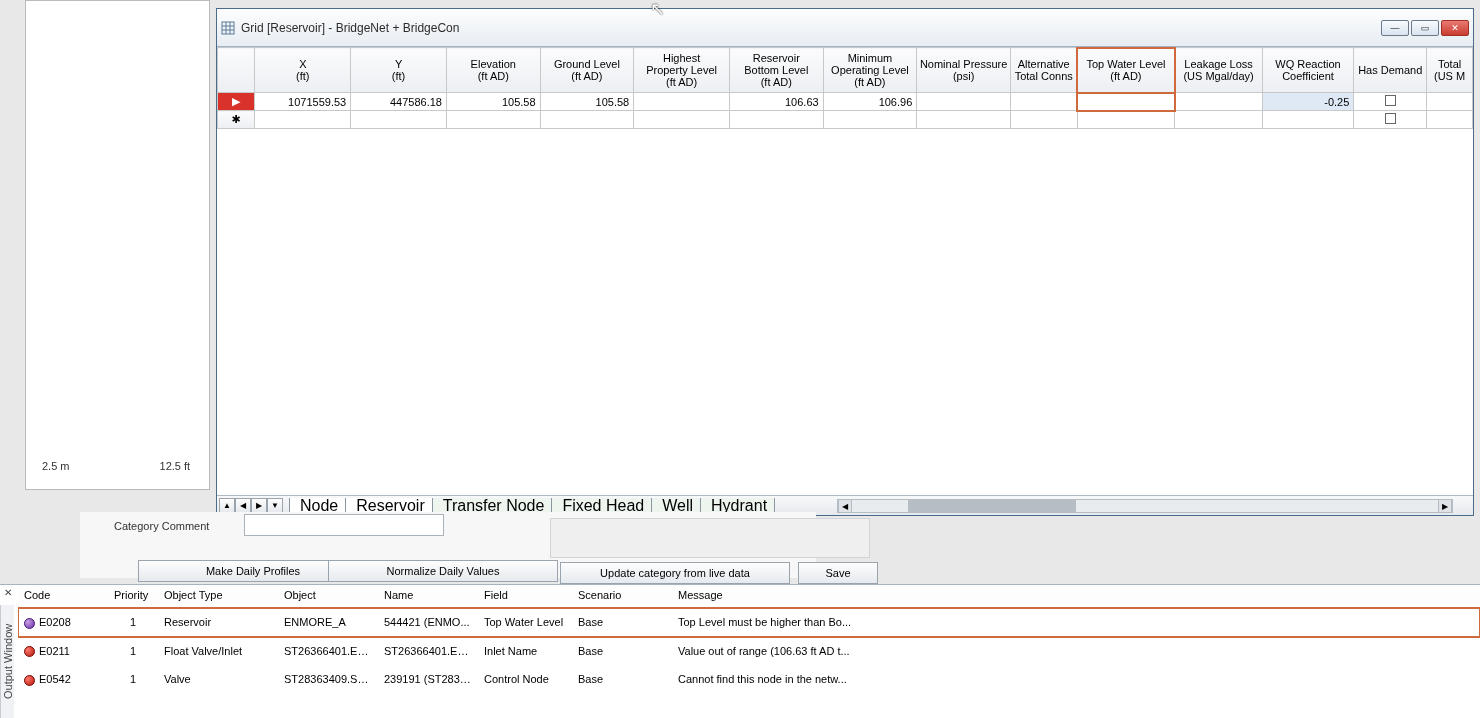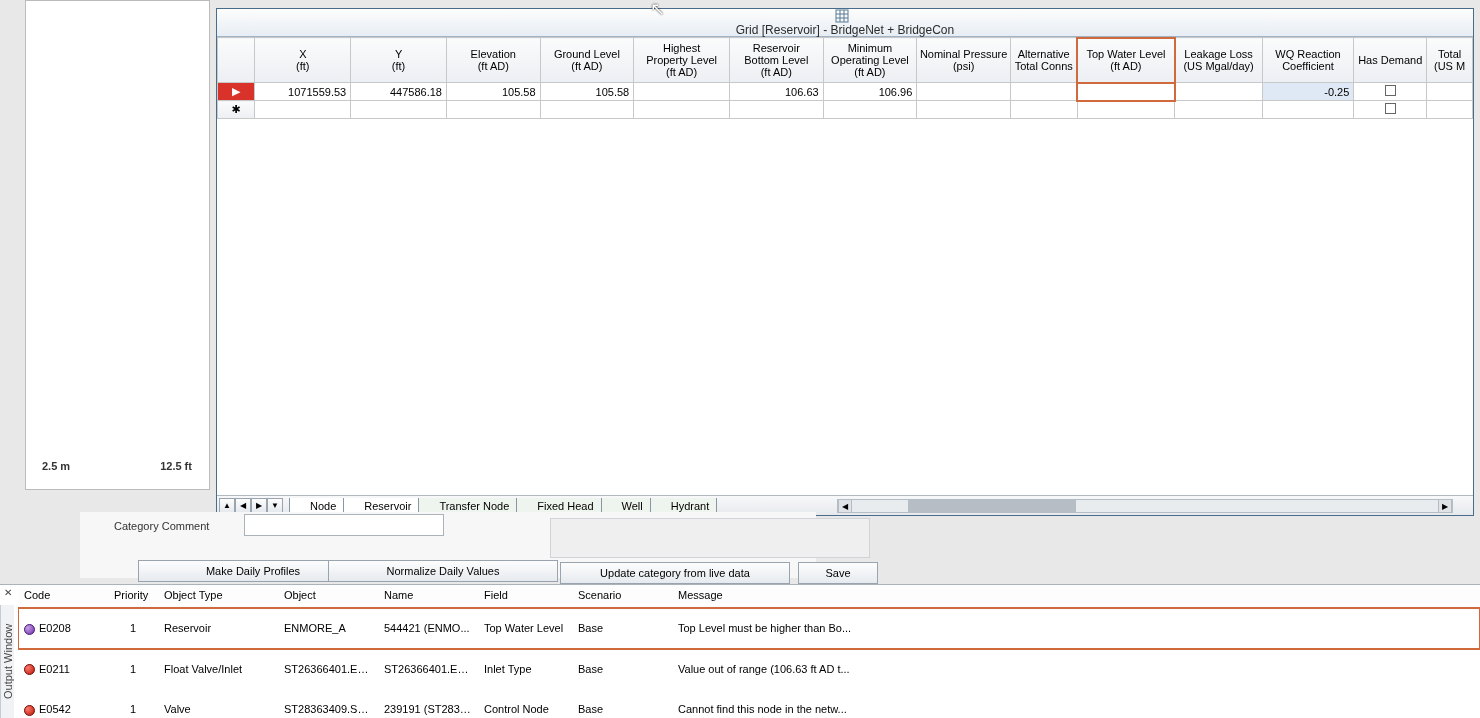--- a/index.html
+++ b/index.html
@@ -1,23 +1,23 @@
 <!DOCTYPE html>
 <html><head>
 <meta charset="utf-8">
 <style>
   * { box-sizing: border-box; }
   html, body { margin: 0; padding: 0; font-family: "Segoe UI", Tahoma, sans-serif; font-size: 11px; color: #000; background: #fff; height: 100%; overflow: hidden; }
   .workspace { position: relative; width: 1480px; height: 718px; background: #e8e8e8; }
   .bg-panel { position: absolute; left: 25px; top: 0; width: 185px; height: 490px; background: #fff; border: 1px solid #bbb; }
-  .scale-bar { position: absolute; left: 42px; top: 460px; font-size: 11px; color: #333; display: flex; gap: 90px; font-weight: bold; }
+  .scale-bar { position: absolute; left: 42px; top: 460px; font-size: 11px; color: #333; display: flex; gap: 90px; }
 
   
   .grid-window { position: absolute; left: 216px; top: 8px; width: 1258px; height: 508px; background: #fff; border: 1px solid #4a6b8a; box-shadow: 0 0 0 1px #d0d6dc inset; display: flex; flex-direction: column; }
-  .titlebar { height: 28px; background: linear-gradient(#fdfdfd,#e7edf3); border-bottom: 1px solid #9fb4c7; display: flex; align-items: center; padding: 0 4px; font-size: 12px; color: #2c2c2c; flex-direction: column; }
+  .titlebar { height: 38px; background: linear-gradient(#fdfdfd,#e7edf3); border-bottom: 1px solid #9fb4c7; display: flex; align-items: center; padding: 0 4px; font-size: 12px; color: #2c2c2c; }
   .titlebar .icon { width: 14px; height: 14px; margin-right: 6px; display: inline-flex; }
   .titlebar .wincontrols { margin-left: auto; display: flex; gap: 2px; }
   .winbtn { width: 28px; height: 16px; border: 1px solid #6a7a8a; background: linear-gradient(#f8fbff,#d9e4ef); display: flex; align-items: center; justify-content: center; font-size: 9px; border-radius: 2px; cursor: default; }
   .winbtn.close { background: linear-gradient(#e97a72,#c93c31); border-color: #a02e24; color: #fff; }
 
   .grid-body { flex: 1; overflow: hidden; background: #fff; position: relative; }
   table.grid { border-collapse: collapse; width: 100%; table-layout: fixed; }
   table.grid th, table.grid td { border: 1px solid #c8c8c8; padding: 2px 4px; font-size: 11px; height: 17px; }
   table.grid th { background: linear-gradient(#fbfbfc,#eceff3); font-weight: 400; text-align: center; line-height: 12px; padding: 4px 2px; }
   table.grid td { text-align: right; background: #fff; }
@@ -32,21 +32,21 @@
   .col-hpl { width: 92px; } .col-rbl { width: 90px; } .col-mol { width: 90px; } .col-np { width: 90px; }
   .col-atc { width: 64px; } .col-twl { width: 94px; } .col-ll { width: 84px; } .col-wq { width: 88px; }
   .col-hd { width: 70px; } .col-tot { width: 44px; }
 
   .th-highlight { outline: 2px solid #d06a3d; outline-offset: -1px; }
 
   .grid-footer { height: 20px; border-top: 1px solid #b0b8c0; background: linear-gradient(#f7f8fa,#e6e9ed); display: flex; align-items: center; font-size: 11px; position: relative; }
   .nav-btns { display: flex; gap: 0; padding: 0 2px; }
   .nav-btn { width: 16px; height: 16px; border: 1px solid #9aa4ae; background: linear-gradient(#fdfdfd,#e4e8ec); display:flex; align-items:center; justify-content:center; font-size:8px; cursor:default; }
   .tabstrip { display:flex; align-items:flex-end; height:18px; margin-left:4px; }
-  .tab { padding: 1px 7px 0 20px; border: 1px solid #8a96a2; border-top: none; background: #fff; margin-right: -1px; font-size: 11px; border-radius: 0 0 4px 4px; height: 17px; display:flex; align-items:center; }
+  .tab { padding: 1px 7px 0 10px; border: 1px solid #8a96a2; border-top: none; background: #fff; margin-right: -1px; font-size: 16px; border-radius: 0 0 4px 4px; height: 17px; display:flex; align-items:center; }
   .tab.alt { background:#eef5ee; }
   .hscroll { position:absolute; left:620px; right:20px; height:14px; top:3px; background:#e9ecef; border:1px solid #b5bdc4; }
   .hscroll .thumb { position:absolute; left:70px; width:168px; top:0; bottom:0; background:#b6bdc5; }
   .hscroll .arrow { position:absolute; width:14px; top:0; bottom:0; background:#dfe3e7; border-left:1px solid #b5bdc4; border-right:1px solid #b5bdc4; display:flex;align-items:center;justify-content:center;font-size:8px;}
   .hscroll .arrow.left{left:0;} .hscroll .arrow.right{right:0;}
 
   
   .mid-panel { position:absolute; left:80px; top:512px; width:736px; height:66px; background:#f7f7f7; }
   .mid-panel .lbl { position:absolute; left:34px; top:8px; font-size:11px; color:#333; }
   .mid-panel .inputbox { position:absolute; left:164px; top:2px; width:200px; height:22px; background:#fff; border:1px solid #aab2ba; }
@@ -57,21 +57,21 @@
   .midbtn.save  { left:718px; top:50px; width:80px; }
   .chartshade { position:absolute; left:470px; top:6px; width:320px; height:40px; background:#efefef; border:1px solid #d0d3d7;}
 
   
   .output-window { position:absolute; left:0; top:584px; right:0; bottom:0; background:#fff; border-top:1px solid #aab2ba; }
   .out-close { position:absolute; left:4px; top:2px; width:12px; height:12px; font-size:10px; color:#444; cursor:default; }
   .out-handle { position:absolute; left:0; top:20px; bottom:0; width:14px; writing-mode: vertical-rl; transform: rotate(180deg); font-size:11px; color:#444; display:flex; align-items:center; justify-content:center; background:#f0f2f5; border-right:1px solid #c8ccd0; }
   .out-table { position:absolute; left:18px; right:0; top:0; bottom:0; overflow:hidden; }
   table.out { border-collapse:collapse; width:100%; table-layout:fixed; }
   table.out th { text-align:left; font-weight:400; border-bottom:1px solid #c8ccd0; padding:4px 6px 6px 6px; background:#fdfdfd; font-size:11px; }
-  table.out td { padding:14px 6px; font-size:11px; height:18px; white-space:nowrap; overflow:hidden; text-overflow:ellipsis; }
+  table.out td { padding:8px 6px; font-size:11px; height:18px; white-space:nowrap; overflow:hidden; text-overflow:ellipsis; }
   .out-row.hl td { background:#fff; }
   .out-row.hl { outline:2px solid #d06a3d; outline-offset:-1px; }
   .errdot { display:inline-block; width:11px; height:11px; border-radius:50%; margin-right:4px; vertical-align:middle; }
   .errdot.red { background:radial-gradient(circle at 30% 30%, #ff7a6e, #b5150a); border:1px solid #7a0e06; }
   .errdot.purple { background:radial-gradient(circle at 30% 30%, #c9a0e6, #6b2ea8); border:1px solid #4a1f74; }
   .errdot.yellow { background:radial-gradient(circle at 30% 30%, #fff1a0, #e0b400); border:1px solid #a17f00; }
 
   .c-code{width:90px;} .c-pri{width:50px; text-align:center;} .c-ot{width:120px;} .c-obj{width:100px;} .c-name{width:100px;} .c-field{width:94px;} .c-scn{width:100px;} .c-msg{width:auto;}
 
   .cursor-main { position:absolute; left:650px; top:-2px; font-size:18px; color:#fff; text-shadow:0 0 2px #000; pointer-events:none; }
@@ -273,21 +273,21 @@
               <td>Top Water Level</td>
               <td>Base</td>
               <td>Top Level must be higher than Bo...</td>
             </tr>
             <tr class="out-row">
               <td><span class="errdot red"></span>E0211</td>
               <td style="text-align: center;">1</td>
               <td>Float Valve/Inlet</td>
               <td>ST26366401.EN...</td>
               <td>ST26366401.EN...</td>
-              <td>Inlet Type</td>
+              <td>Inlet Name</td>
               <td>Base</td>
               <td>Value out of range (106.63 ft AD t...</td>
             </tr>
             <tr class="out-row">
               <td><span class="errdot red"></span>E0542</td>
               <td style="text-align: center;">1</td>
               <td>Valve</td>
               <td>ST28363409.ST...</td>
               <td>239191 (ST2836...</td>
               <td>Control Node</td>

